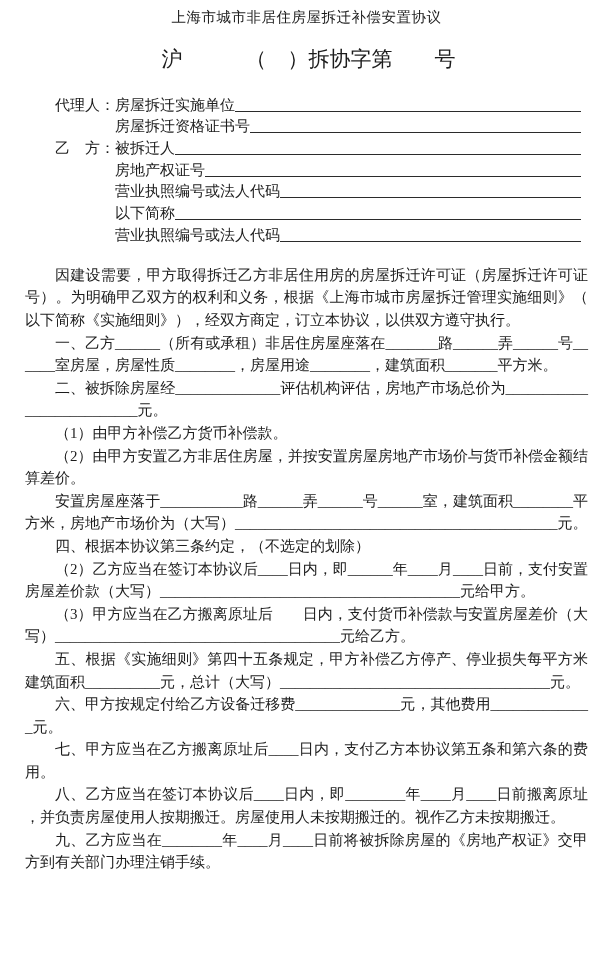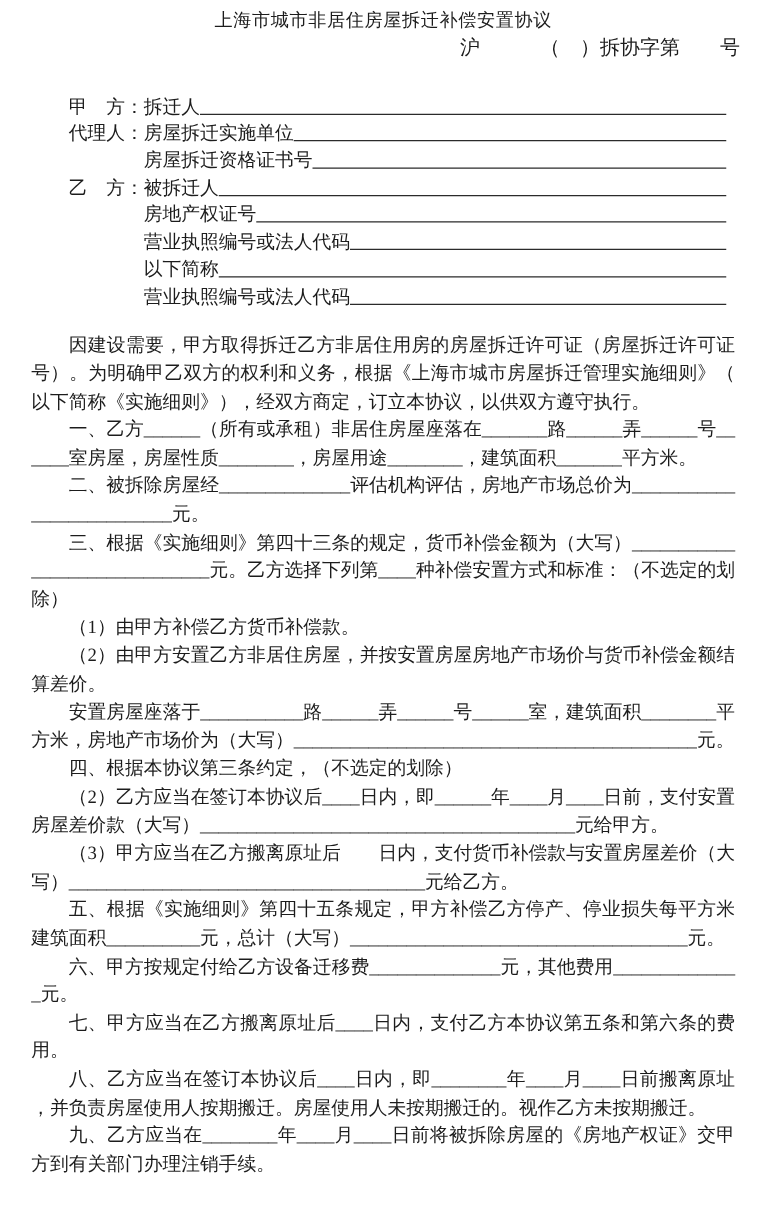--- a/index.html
+++ b/index.html
@@ -17,23 +17,24 @@
     background: #ffffff;
   }
   .doc-title {
     text-align: center;
     font-size: 14.5px;
     line-height: 22px;
     font-weight: normal;
     letter-spacing: 0.5px;
   }
   .doc-no {
+    margin-top: 20px;
     margin-right: -4px;
-    text-align: right;
-    font-size: 16px;
+    text-align: center;
+    font-size: 21px;
     line-height: 22px;
     white-space: pre;
   }
   .parties {
     margin-top: 23px;
     padding-left: 30px;
     padding-right: 7px;
     font-size: 15px;
   }
   .party-row {
@@ -72,25 +73,20 @@
 <body>
 
 <div class="page">
 
   <h1 class="doc-title">上海市城市非居住房屋拆迁补偿安置协议</h1>
 
   <div class="doc-no">沪　　　（　）拆协字第　　号</div>
 
   <div class="parties">
     <div class="party-row">
-      <span class="party-label">甲　方：</span>
-      <span class="party-field">拆迁人</span>
-      <span class="party-fill"></span>
-    </div>
-    <div class="party-row">
       <span class="party-label">代理人：</span>
       <span class="party-field">房屋拆迁实施单位</span>
       <span class="party-fill"></span>
     </div>
     <div class="party-row">
       <span class="party-label"></span>
       <span class="party-field">房屋拆迁资格证书号</span>
       <span class="party-fill"></span>
     </div>
     <div class="party-row">
@@ -117,21 +113,20 @@
       <span class="party-label"></span>
       <span class="party-field">营业执照编号或法人代码</span>
       <span class="party-fill"></span>
     </div>
   </div>
 
   <div class="content">
     <p>因建设需要，甲方取得拆迁乙方非居住用房的房屋拆迁许可证（房屋拆迁许可证号）。为明确甲乙双方的权利和义务，根据《上海市城市房屋拆迁管理实施细则》（以下简称《实施细则》），经双方商定，订立本协议，以供双方遵守执行。</p>
     <p>一、乙方______（所有或承租）非居住房屋座落在_______路______弄______号______室房屋，房屋性质________，房屋用途________，建筑面积_______平方米。</p>
     <p>二、被拆除房屋经______________评估机构评估，房地产市场总价为__________________________元。</p>
-    <p>三、根据《实施细则》第四十三条的规定，货币补偿金额为（大写）______________________________元。乙方选择下列第____种补偿安置方式和标准：（不选定的划除）</p>
     <p>（1）由甲方补偿乙方货币补偿款。</p>
     <p>（2）由甲方安置乙方非居住房屋，并按安置房屋房地产市场价与货币补偿金额结算差价。</p>
     <p>安置房屋座落于___________路______弄______号______室，建筑面积________平方米，房地产市场价为（大写）___________________________________________元。</p>
     <p>四、根据本协议第三条约定，（不选定的划除）</p>
     <p>（2）乙方应当在签订本协议后____日内，即______年____月____日前，支付安置房屋差价款（大写）________________________________________元给甲方。</p>
     <p>（3）甲方应当在乙方搬离原址后　　日内，支付货币补偿款与安置房屋差价（大写）______________________________________元给乙方。</p>
     <p>五、根据《实施细则》第四十五条规定，甲方补偿乙方停产、停业损失每平方米建筑面积__________元，总计（大写）____________________________________元。</p>
     <p>六、甲方按规定付给乙方设备迁移费______________元，其他费用______________元。</p>
     <p>七、甲方应当在乙方搬离原址后____日内，支付乙方本协议第五条和第六条的费用。</p>
     <p>八、乙方应当在签订本协议后____日内，即________年____月____日前搬离原址，并负责房屋使用人按期搬迁。房屋使用人未按期搬迁的。视作乙方未按期搬迁。</p>

